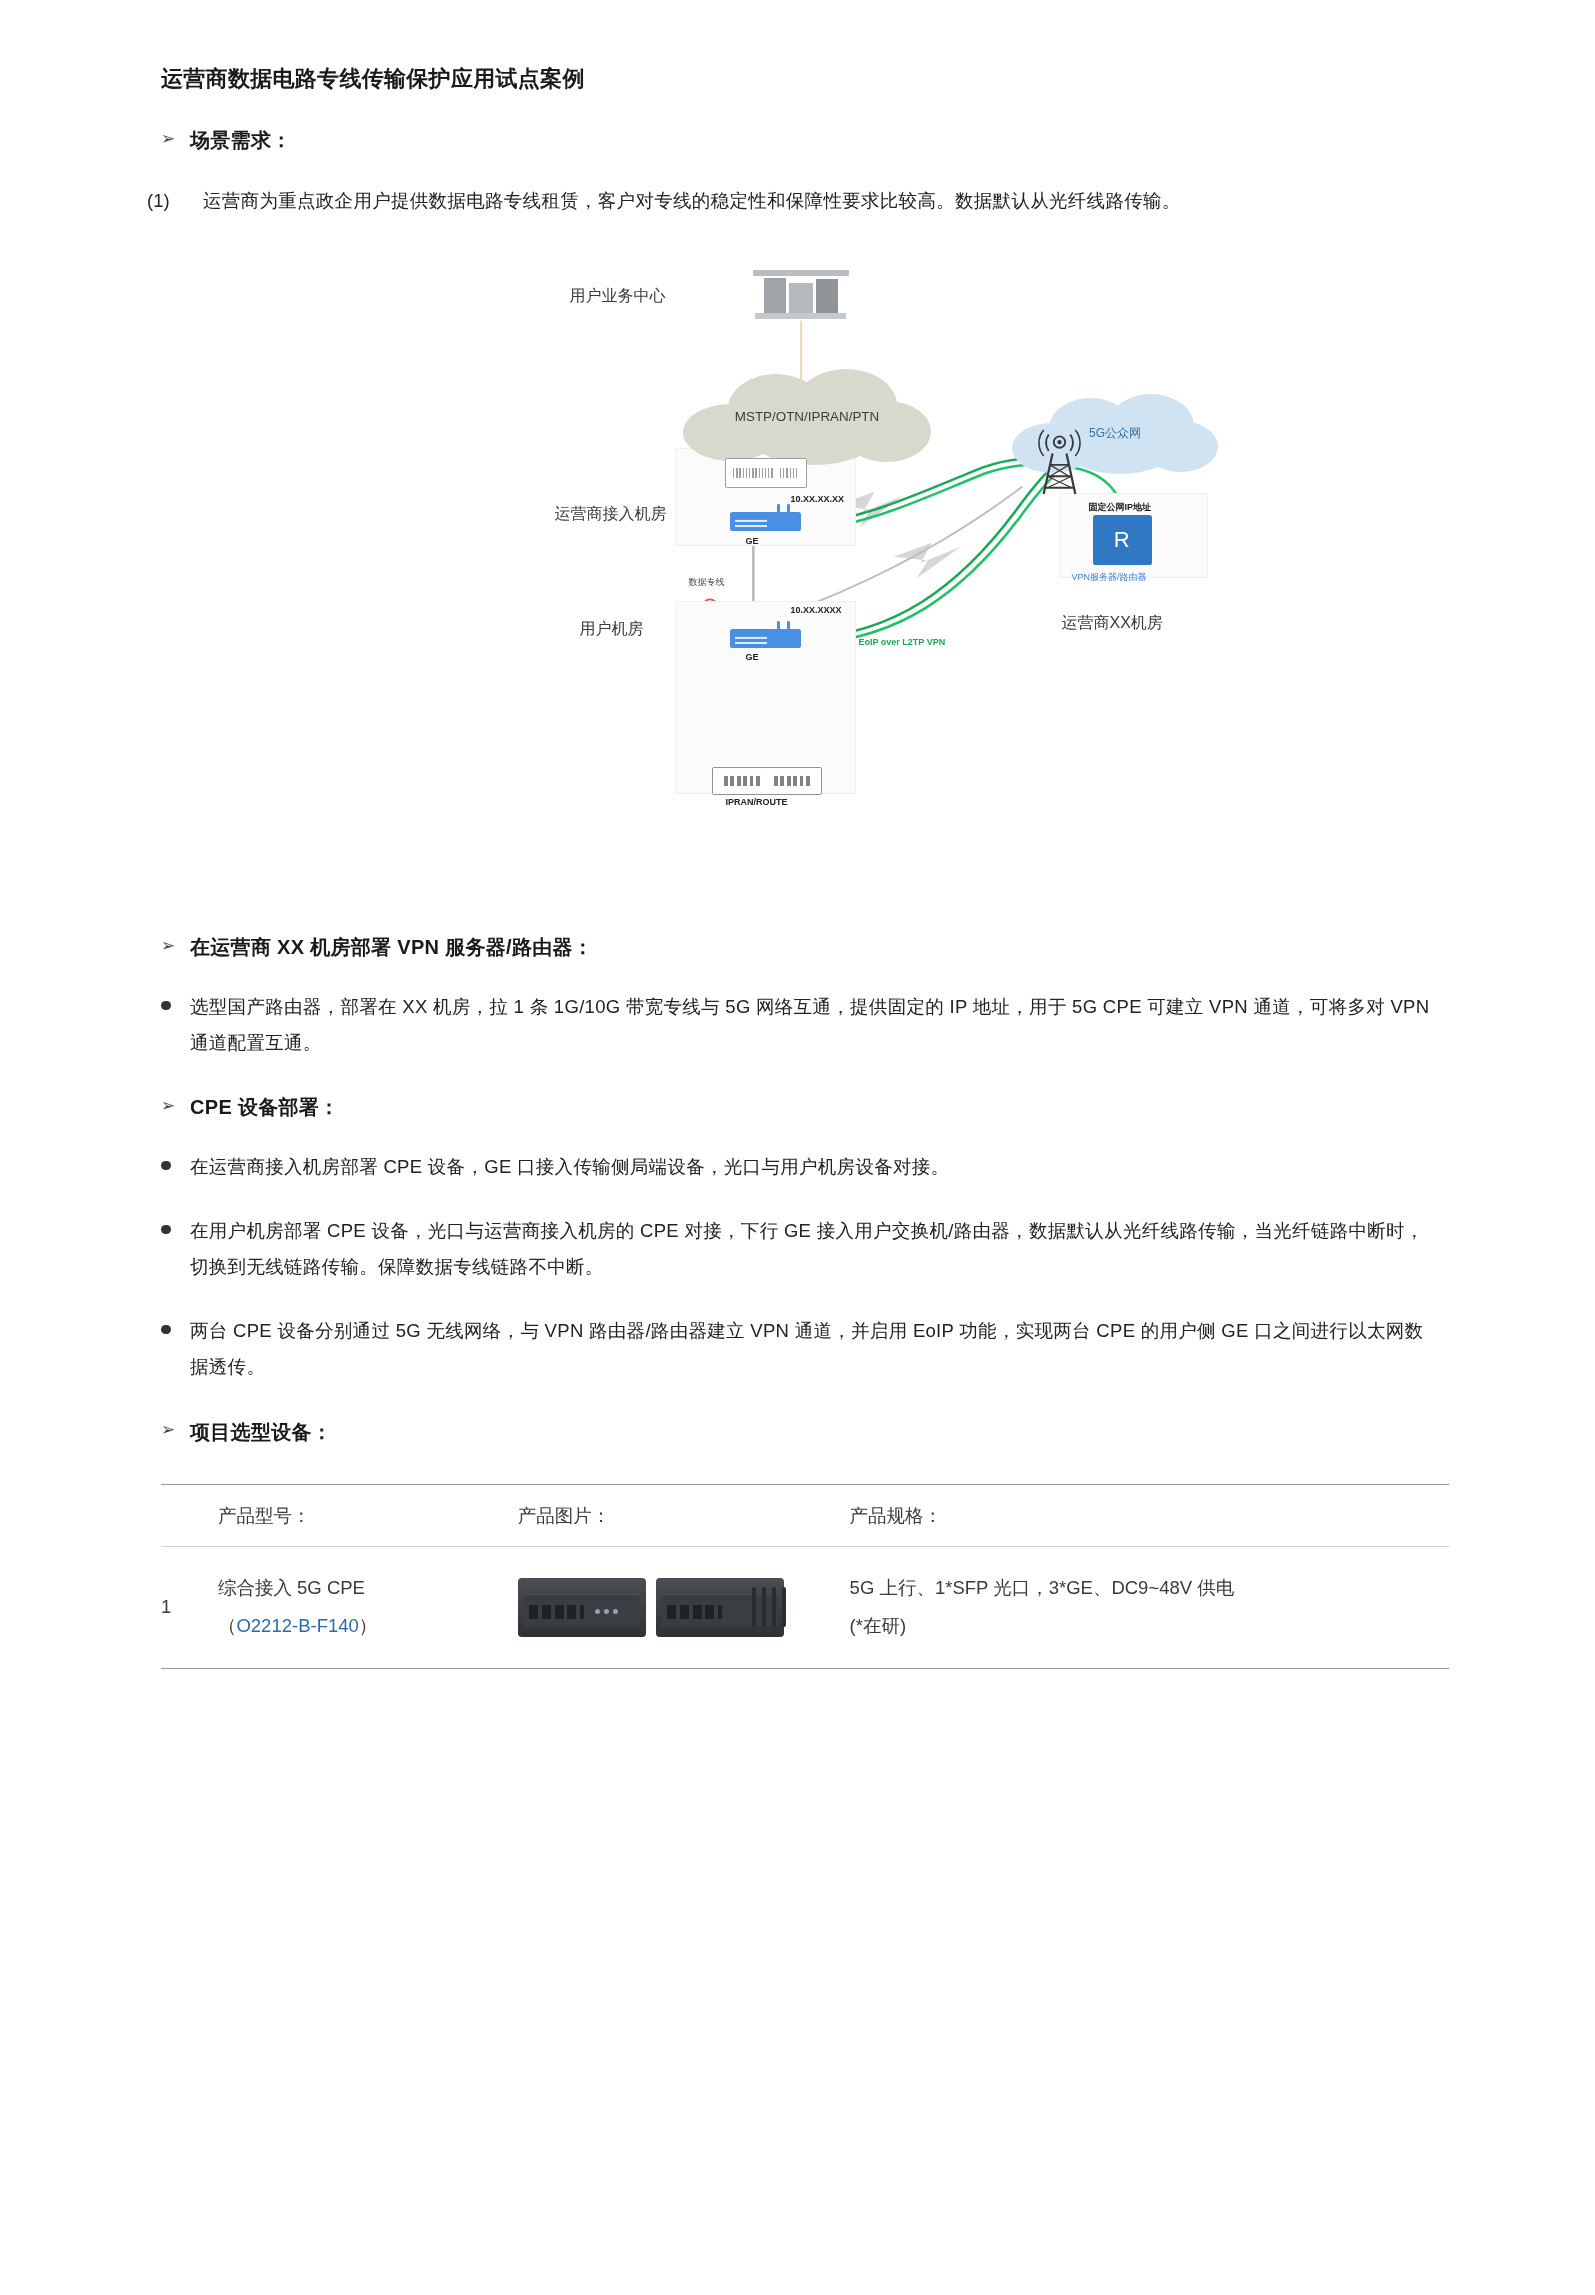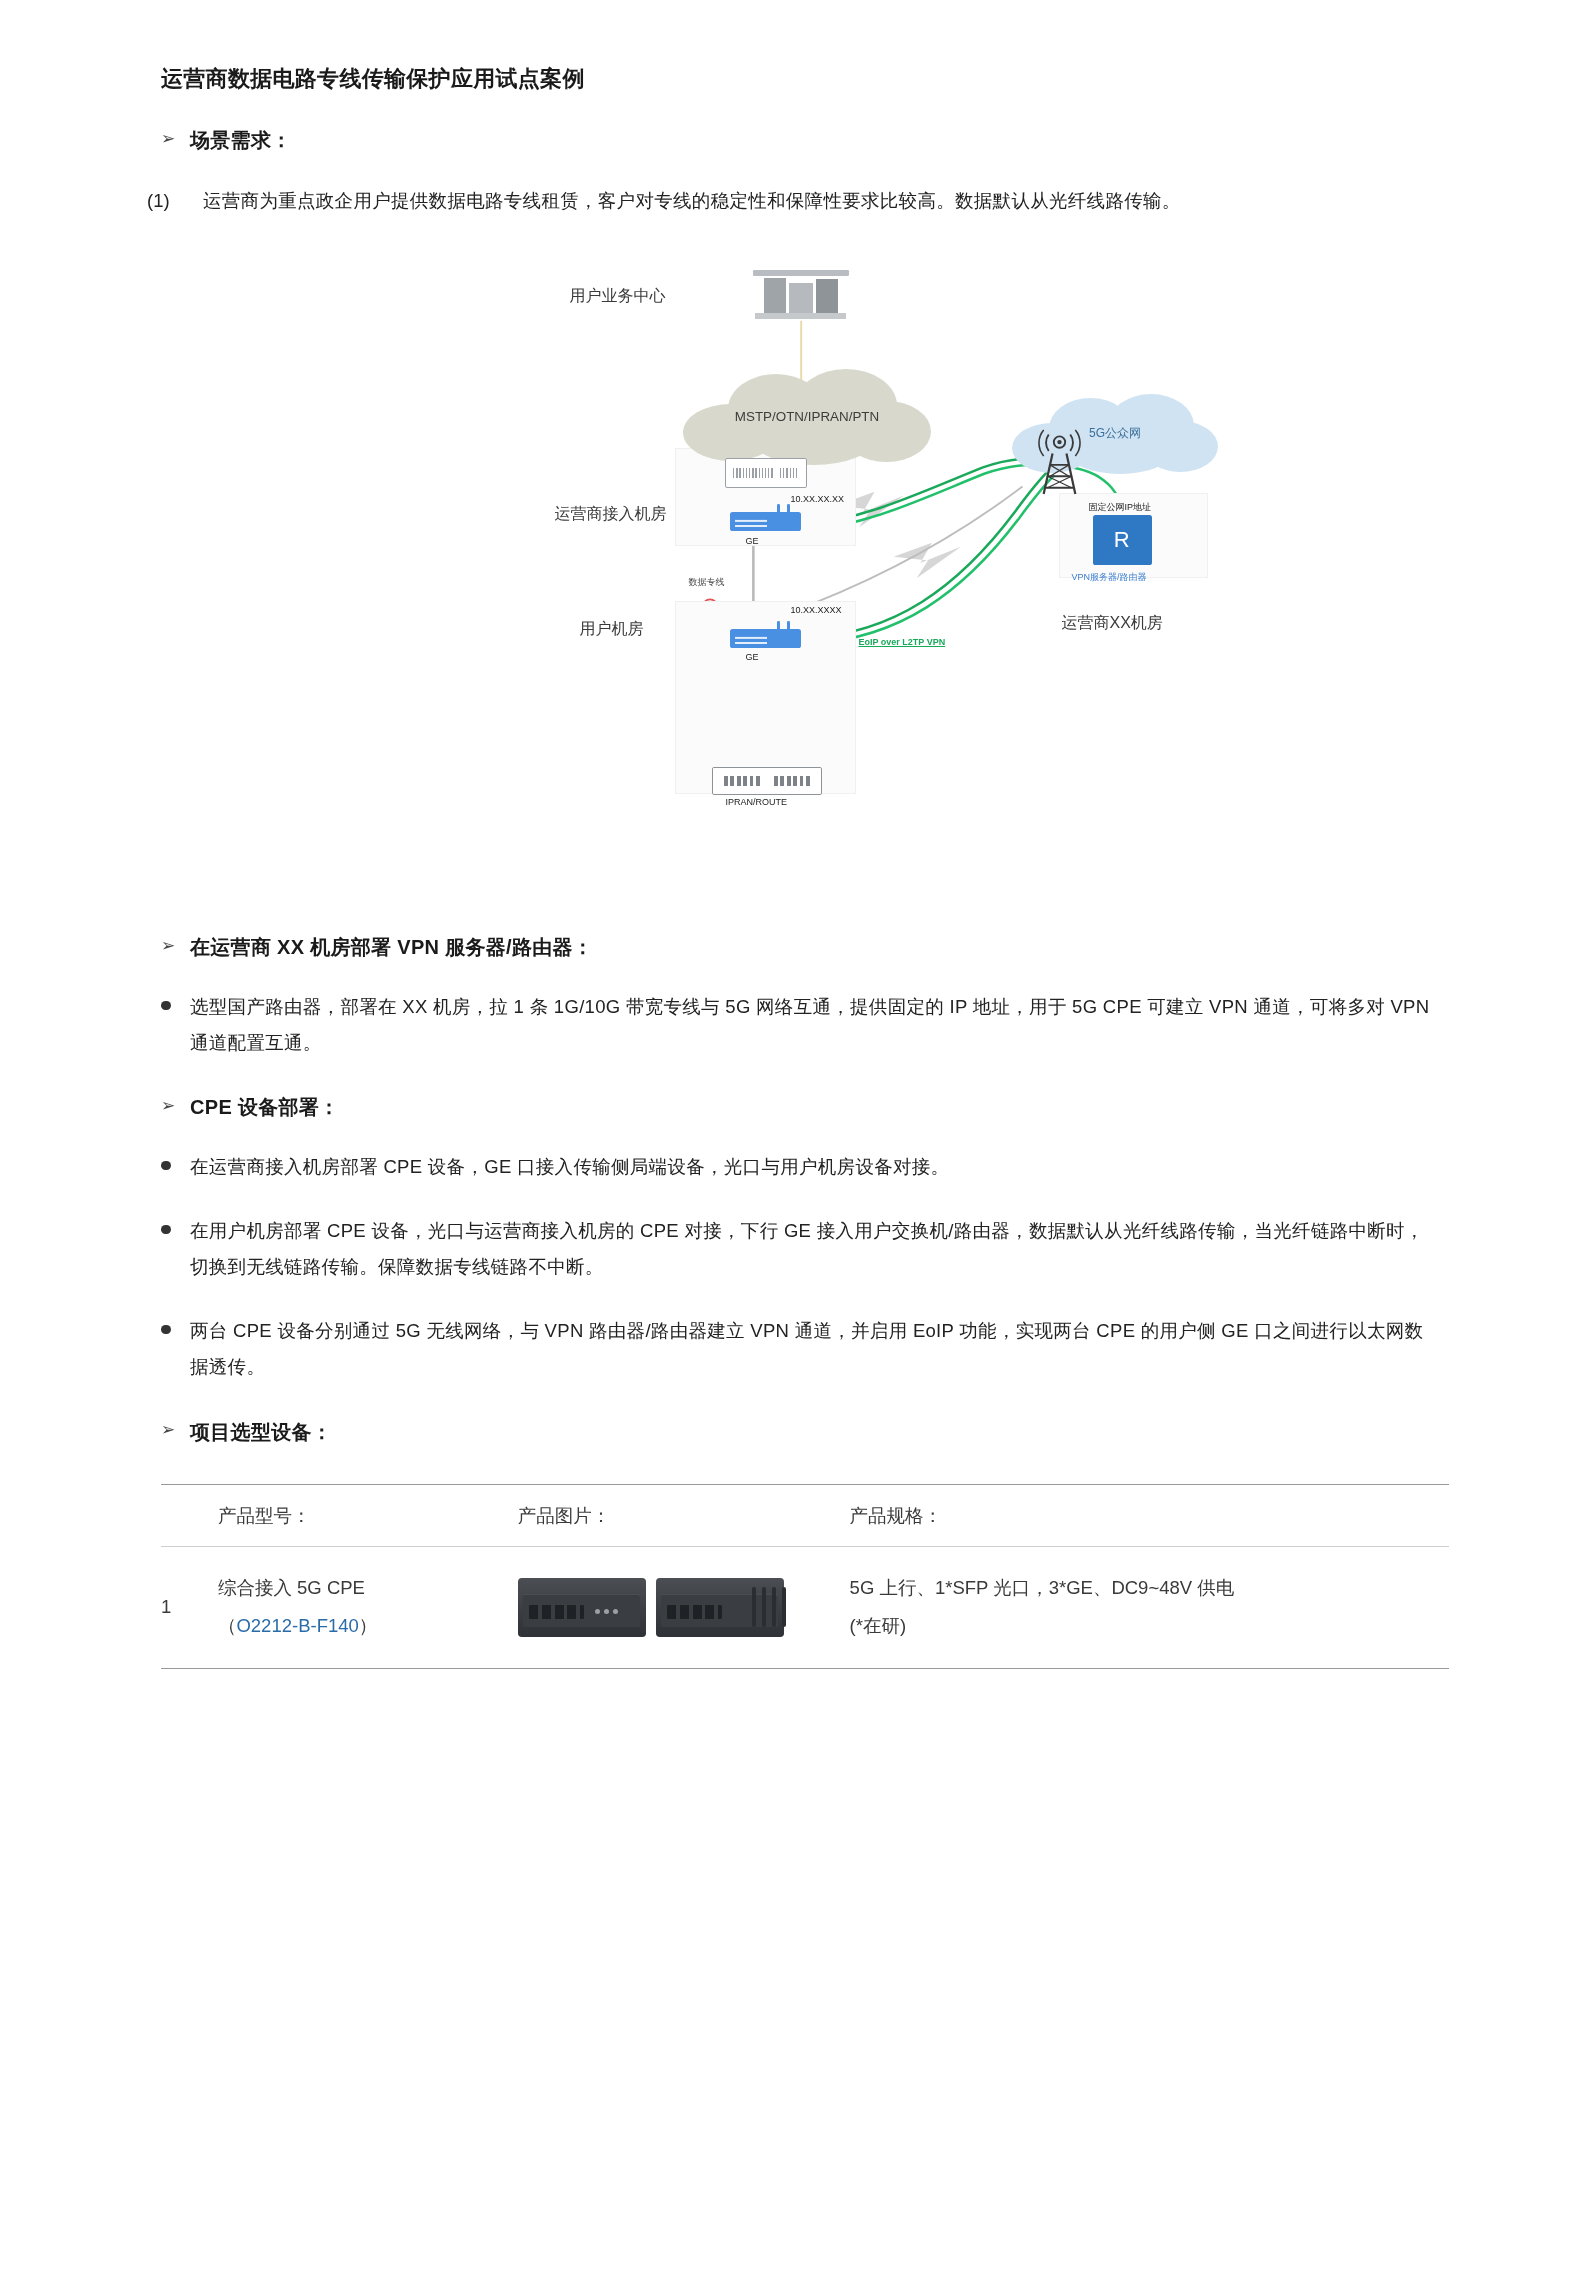--- a/index.html
+++ b/index.html
@@ -108,21 +108,21 @@
     white-space: nowrap;
   }
   .fig-small {
     position: absolute;
     font-size: 9px;
     color: #444;
     white-space: nowrap;
   }
   .fig-small.blue { color: #3f7fd0; }
   .fig-small.green { color: #1aa85a; font-weight: bold; }
-  .fig-small.bold { font-weight: normal; color: #222; }
+  .fig-small.bold { font-weight: bold; color: #222; }
 
   
   .building {
     position: absolute;
     left: 408px;
     top: 12.8px;
     width: 96px;
     height: 51px;
   }
   .building .roof {
@@ -464,21 +464,21 @@
 
     <div class="cpe" style="left:385px; top:364px;">
       <div class="ant a1"></div>
         <div class="ant a2"></div>
         <div class="body"></div>
     </div>
     <div class="fig-small bold" style="left:401px; top:395px;">GE</div>
     <div class="fig-small bold" style="left:446px; top:348px;">10.XX.XXXX</div>
     <div class="fig-label" style="left:235px; top:362px;">用户机房</div>
 
-    <div class="fig-small green" style="left:514px; top:380px;text-decoration:underline;">EoIP over L2TP VPN</div>
+    <div class="fig-small green" style="left:514px; top:380px;">EoIP over L2TP VPN</div>
 
     <div class="switch">
       <div class="ports"></div>
         <div class="ports2"></div>
     </div>
     <div class="fig-small bold" style="left:381px; top:540px;">IPRAN/ROUTE</div>
 
     <div class="tower">
       <svg width="57" height="70" viewBox="0 0 90 110">
         <circle cx="45" cy="22" r="9" fill="none" stroke="#3a3a3a" stroke-width="3"></circle>

